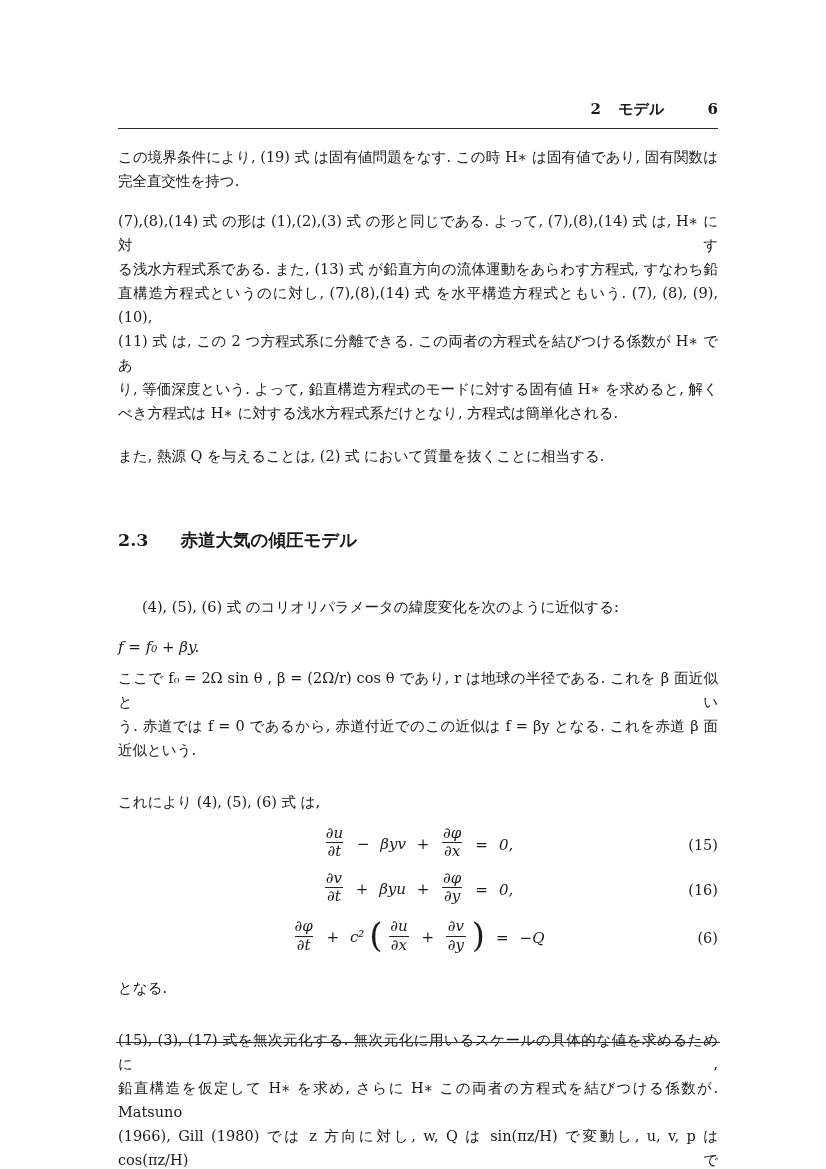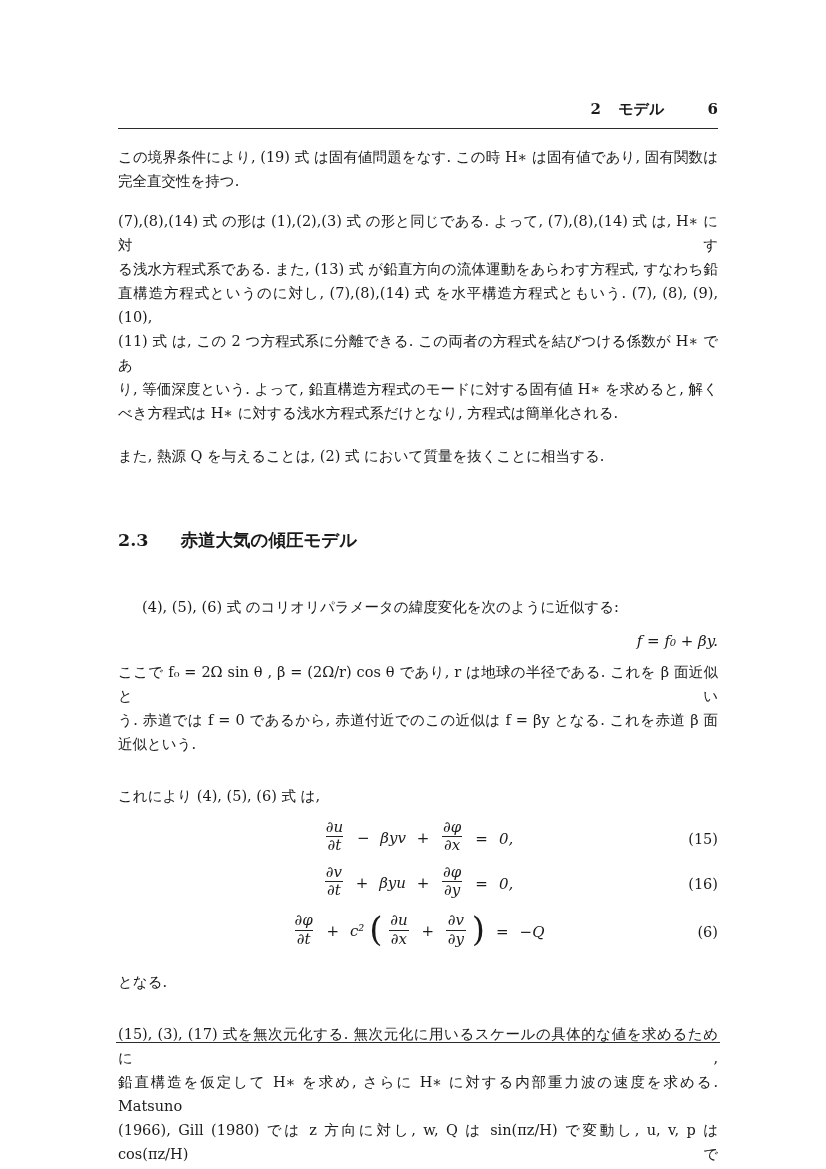--- a/index.html
+++ b/index.html
@@ -51,23 +51,23 @@
   .subheading {
     margin-top: 60px;
     font-weight: bold;
     font-size: 17.5px;
   }
   .subheading .h-no { font-family: "DejaVu Serif", serif; margin-right: 26px; text-align: right; }
   .subheading .h-title { font-family: "DejaVu Sans", "Liberation Sans", sans-serif; }
   
   .it { font-style: italic; }
   .disp-eq-center {
-    margin-top: 13px;
+    margin-top: 19px;
     margin-bottom: 10px;
-    text-align: right;
+    text-align: left;
     font-size: 15px;
   }
   .eqgroup { margin-top: 8px; }
   .eqrow {
     position: relative;
     display: grid;
     grid-template-columns: 1fr auto auto auto 1fr;
     align-items: center;
     height: 45px;
     font-size: 15px;
@@ -240,21 +240,21 @@
       </div>
 
     </div>
 
     <div class="para tonaru">
       <div class="tline last">となる.</div>
     </div>
 
     <div class="para p7">
       <div class="tline">(15), (3), (17) 式を無次元化する. 無次元化に用いるスケールの具体的な値を求めるために,</div>
-      <div class="tline">鉛直構造を仮定して H∗ を求め, さらに H∗ に対する内部重力波の速度を求める. Matsuno</div>
+      <div class="tline">鉛直構造を仮定して H∗ を求め, さらに H∗ この両者の方程式を結びつける係数が. Matsuno</div>
       <div class="tline">(1966), Gill (1980) では z 方向に対し, w, Q は sin(πz/H) で変動し, u, v, p は cos(πz/H) で</div>
       <div class="tline">変動することを仮定している (図 1). p(x, y, z, t) = p̂(x, y, t) cos(πz/H) を (13) 式 に代入す</div>
 
     </div>
 
   </div>
 
   <div class="bottom-rule"></div>
 </div>
 

